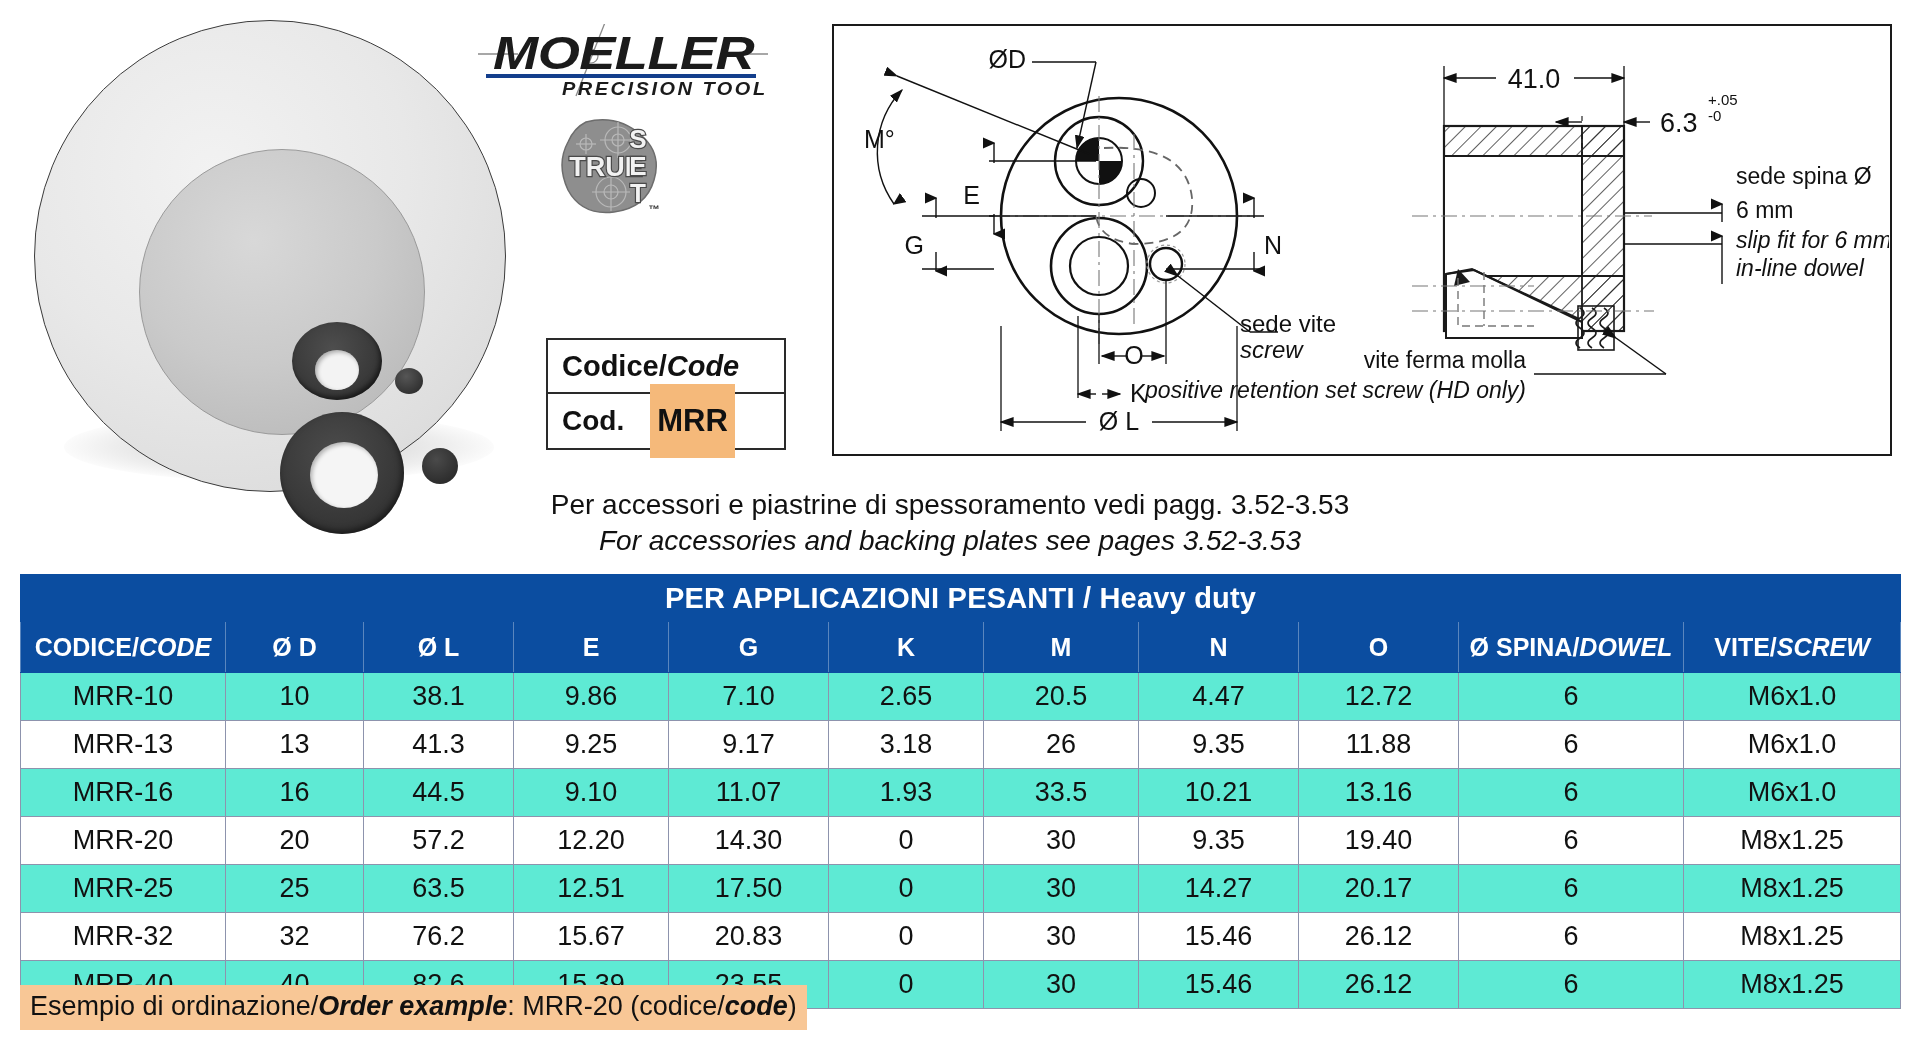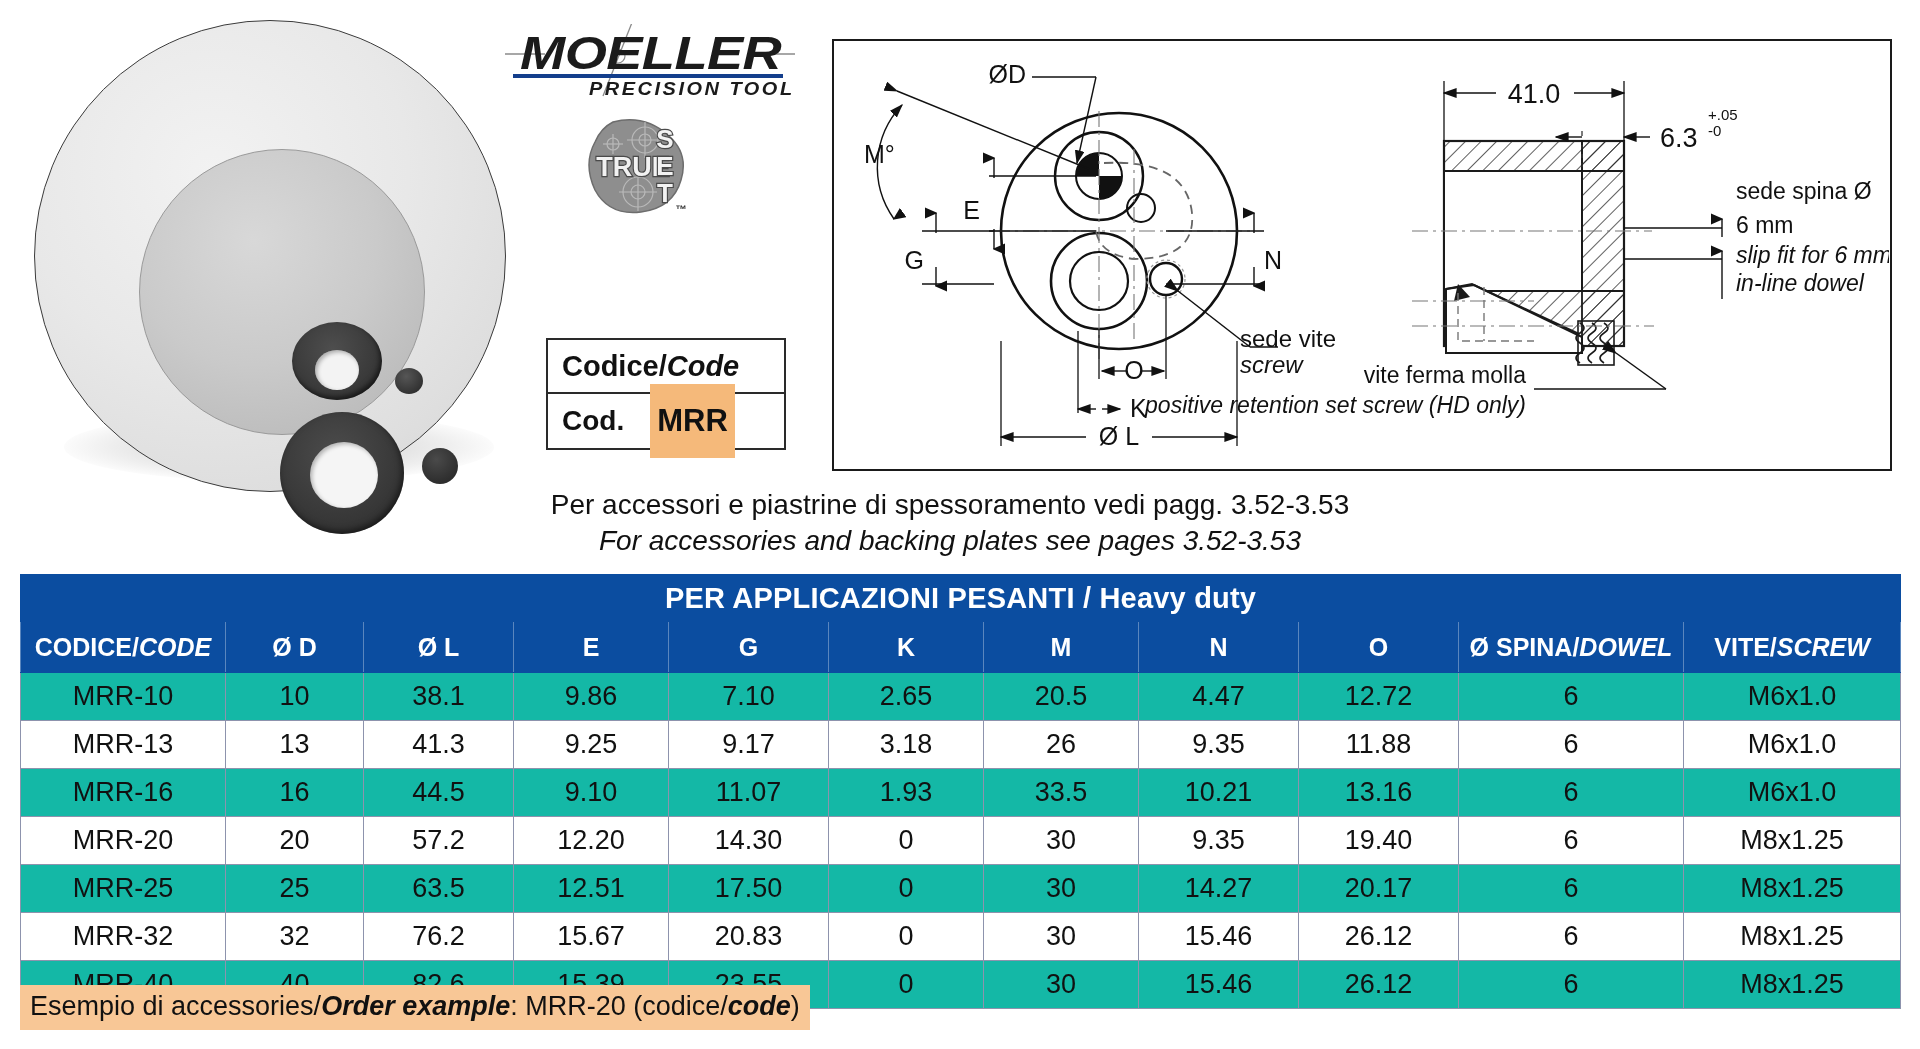--- a/index.html
+++ b/index.html
@@ -90,21 +90,21 @@
   }
   .hole-screw {
     left: 282px; top: 298px;
     width: 36px; height: 36px;
     background: radial-gradient(circle at 40% 32%, #4a4a4a 0%, #2e2e2e 70%, #222 100%);
   }
 
   
   #brand-block {
     position: absolute;
-    left: 505px; top: 26px;
+    left: 478px; top: 26px;
     width: 300px; height: 200px;
   }
   .logo-wordmark {
     position: relative;
     width: 290px;
     height: 70px;
   }
   .logo-moeller {
     position: absolute;
     left: 15px; top: 0;
@@ -188,21 +188,21 @@
     font-size: 31px;
     color: #111;
     background: #f5b97a;
     padding: 19px 7px;
     letter-spacing: 0px;
   }
 
   
   #drawings-frame {
     position: absolute;
-    left: 832px; top: 39px;
+    left: 832px; top: 24px;
     width: 1060px; height: 432px;
     border: 2.5px solid #1a1a1a;
     background: #ffffff;
     box-sizing: border-box;
   }
   #drawings-frame svg { display: block; }
 
   
   #accessories-note {
     position: absolute;
@@ -265,21 +265,21 @@
   }
   .h-it { font-weight: bold; font-style: normal; }
   .h-en { font-weight: bold; font-style: italic; }
   tr.data-row td {
     font-size: 27px;
     color: #111;
     height: 45px;
     background: #ffffff;
   }
   tr.data-row.alt td {
-    background: #14b8a6;
+    background: #5eead4;
   }
 
   
   #order-example {
     position: absolute;
     left: 20px; top: 985px;
     background: #f8c796;
     padding: 6px 10px 8px 10px;
     font-size: 27px;
     color: #111;
@@ -641,13 +641,13 @@
           <td>30</td>
           <td>15.46</td>
           <td>26.12</td>
           <td>6</td>
           <td>M8x1.25</td>
         </tr>
       </tbody>
   </table>
 </div>
 
-<div id="order-example"><span class="oe-it">Esempio di accessories/</span><span class="oe-en">Order example</span><span class="oe-it">: MRR-20 (codice/</span><span class="oe-en">code</span><span class="oe-it">)</span></div>
+<div id="order-example"><span class="oe-it">Esempio di ordinazione/</span><span class="oe-en">Order example</span><span class="oe-it">: MRR-20 (codice/</span><span class="oe-en">code</span><span class="oe-it">)</span></div>
 
 </body></html>

